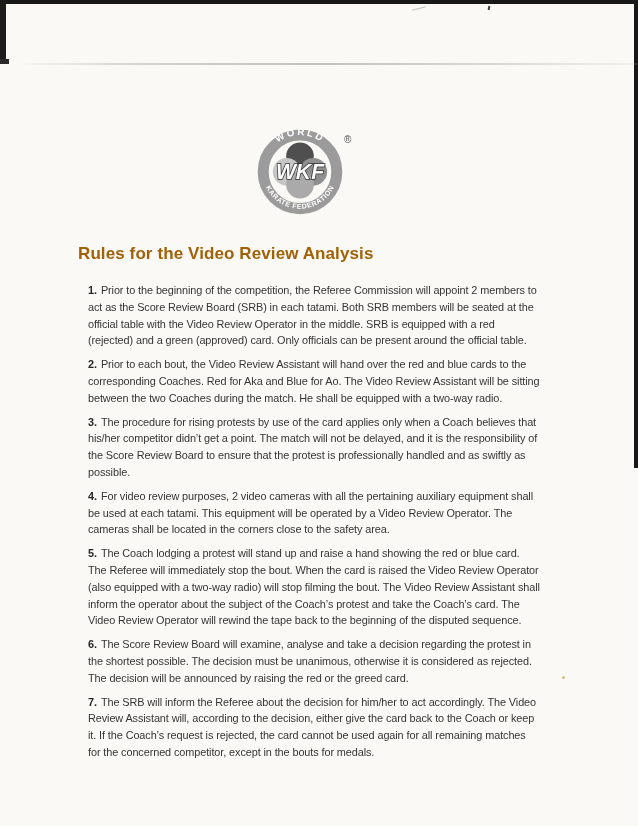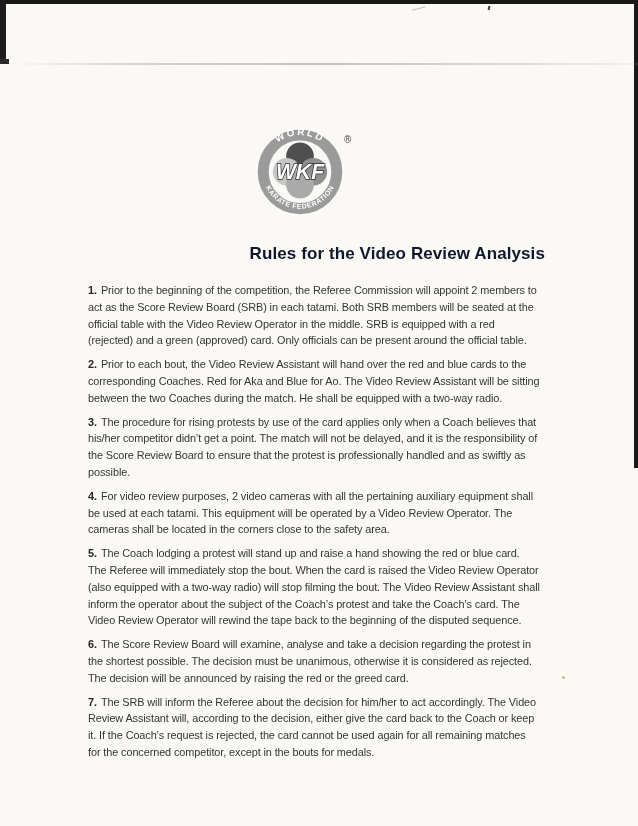--- a/index.html
+++ b/index.html
@@ -76,25 +76,25 @@
     color: #4d4d4d;
   }
 
   
   .page-title {
     position: absolute;
     top: 244px;
     left: 78px;
     width: 467px;
     margin: 0;
-    text-align: right;
+    text-align: left;
     font-size: 17px;
     font-weight: bold;
     letter-spacing: 0.1px;
-    color: #0f172a;
+    color: #a16207;
   }
 
   
   .rules-list {
     position: absolute;
     top: 282px;
     left: 88px;
     width: 470px;
     color: #353535;
     font-size: 10.9px;

